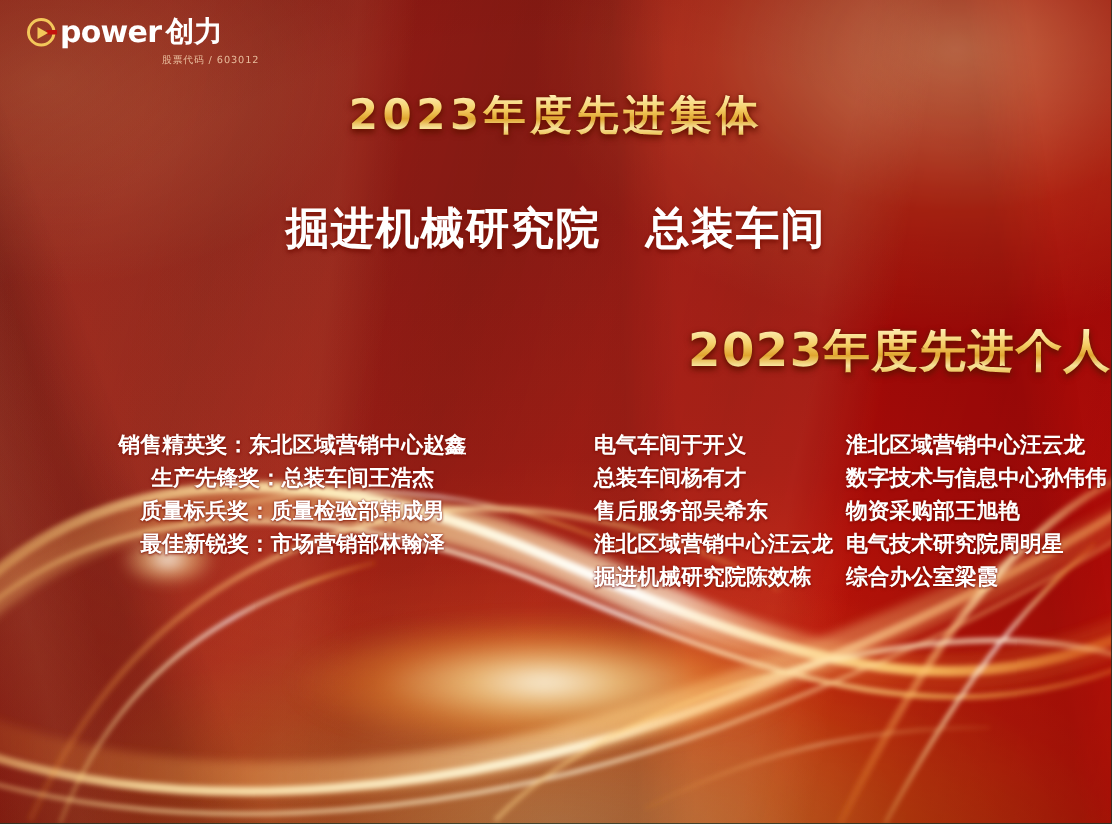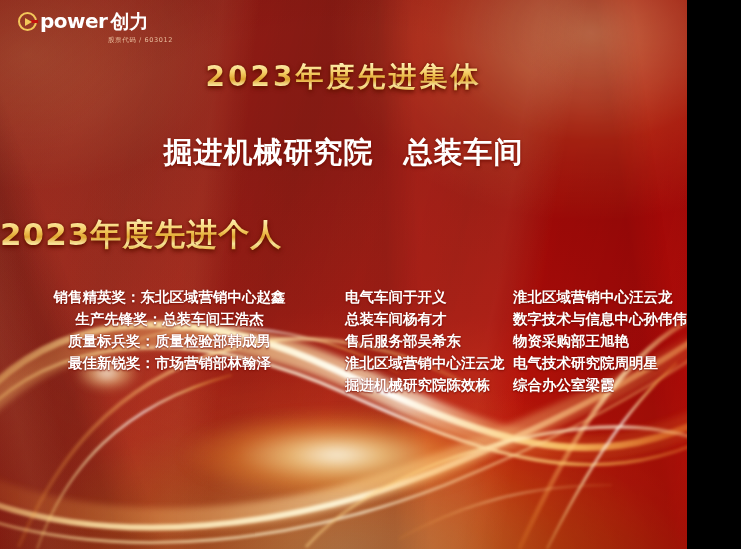--- a/index.html
+++ b/index.html
@@ -2,21 +2,21 @@
 <html lang="zh"><head>
 <meta charset="utf-8">
 <title>2023年度先进集体先进个人表彰</title>
 <style>
   html,body{margin:0;padding:0;background:#000;}
   body{
     font-family:"DejaVu Sans","Liberation Sans",sans-serif;
   }
   #poster{
     position:relative;
-    width:687px;height:549px;
+    width:741px;height:549px;
     overflow:hidden;
     background:#14532d;
     user-select:none;
   }
   
   .bg-base{
     position:absolute;inset:0;
     background:
       radial-gradient(120% 90% at 50% 115%, #ffd36b 0%, #ff9c2a 12%, #f2600f 26%, #d81b0b 46%, #bb0d09 66%, #a80a08 100%);
   }
@@ -119,21 +119,21 @@
   }
   .heading-row{
     position:absolute;top:219px;left:0;right:0;
     display:flex;align-items:baseline;
   }
   .heading-left{
     width:390px;text-align:center;
     font-size:31px;font-weight:700;letter-spacing:1px;line-height:1;
   }
   .heading-right{
-    flex:1;text-align:left;
+    flex:1;text-align:right;
     font-size:31px;font-weight:700;letter-spacing:1px;line-height:1;
   }
   
   .lists{
     position:absolute;top:288px;left:0;right:0;
     display:flex;
   }
   .col-left{
     width:390px;
     display:flex;flex-direction:column;align-items:center;gap:4px;

